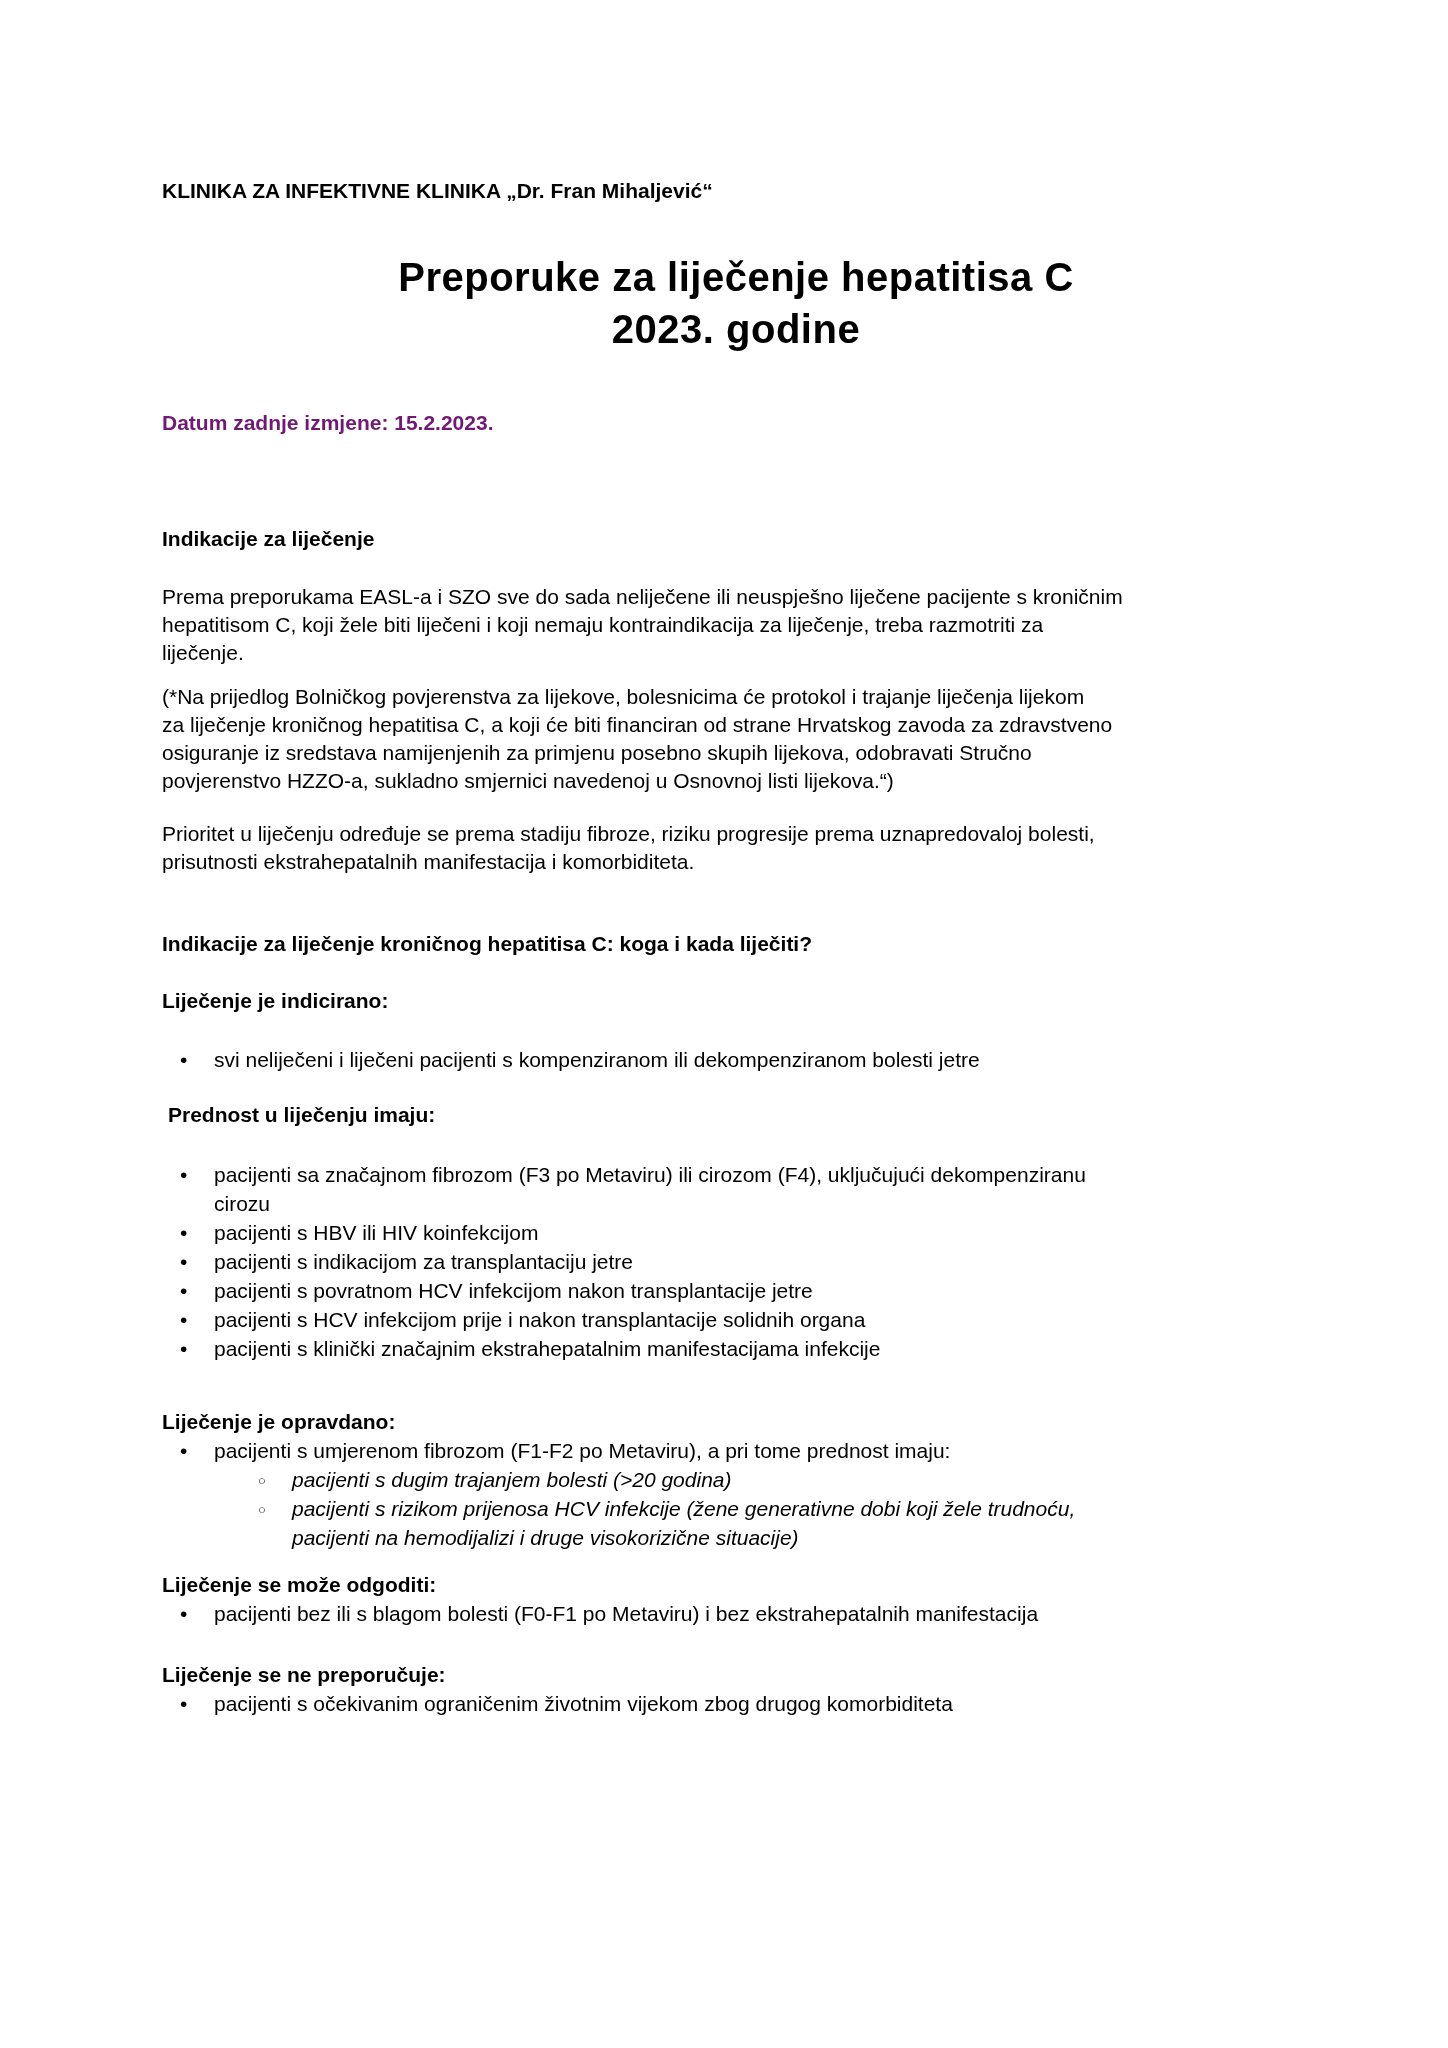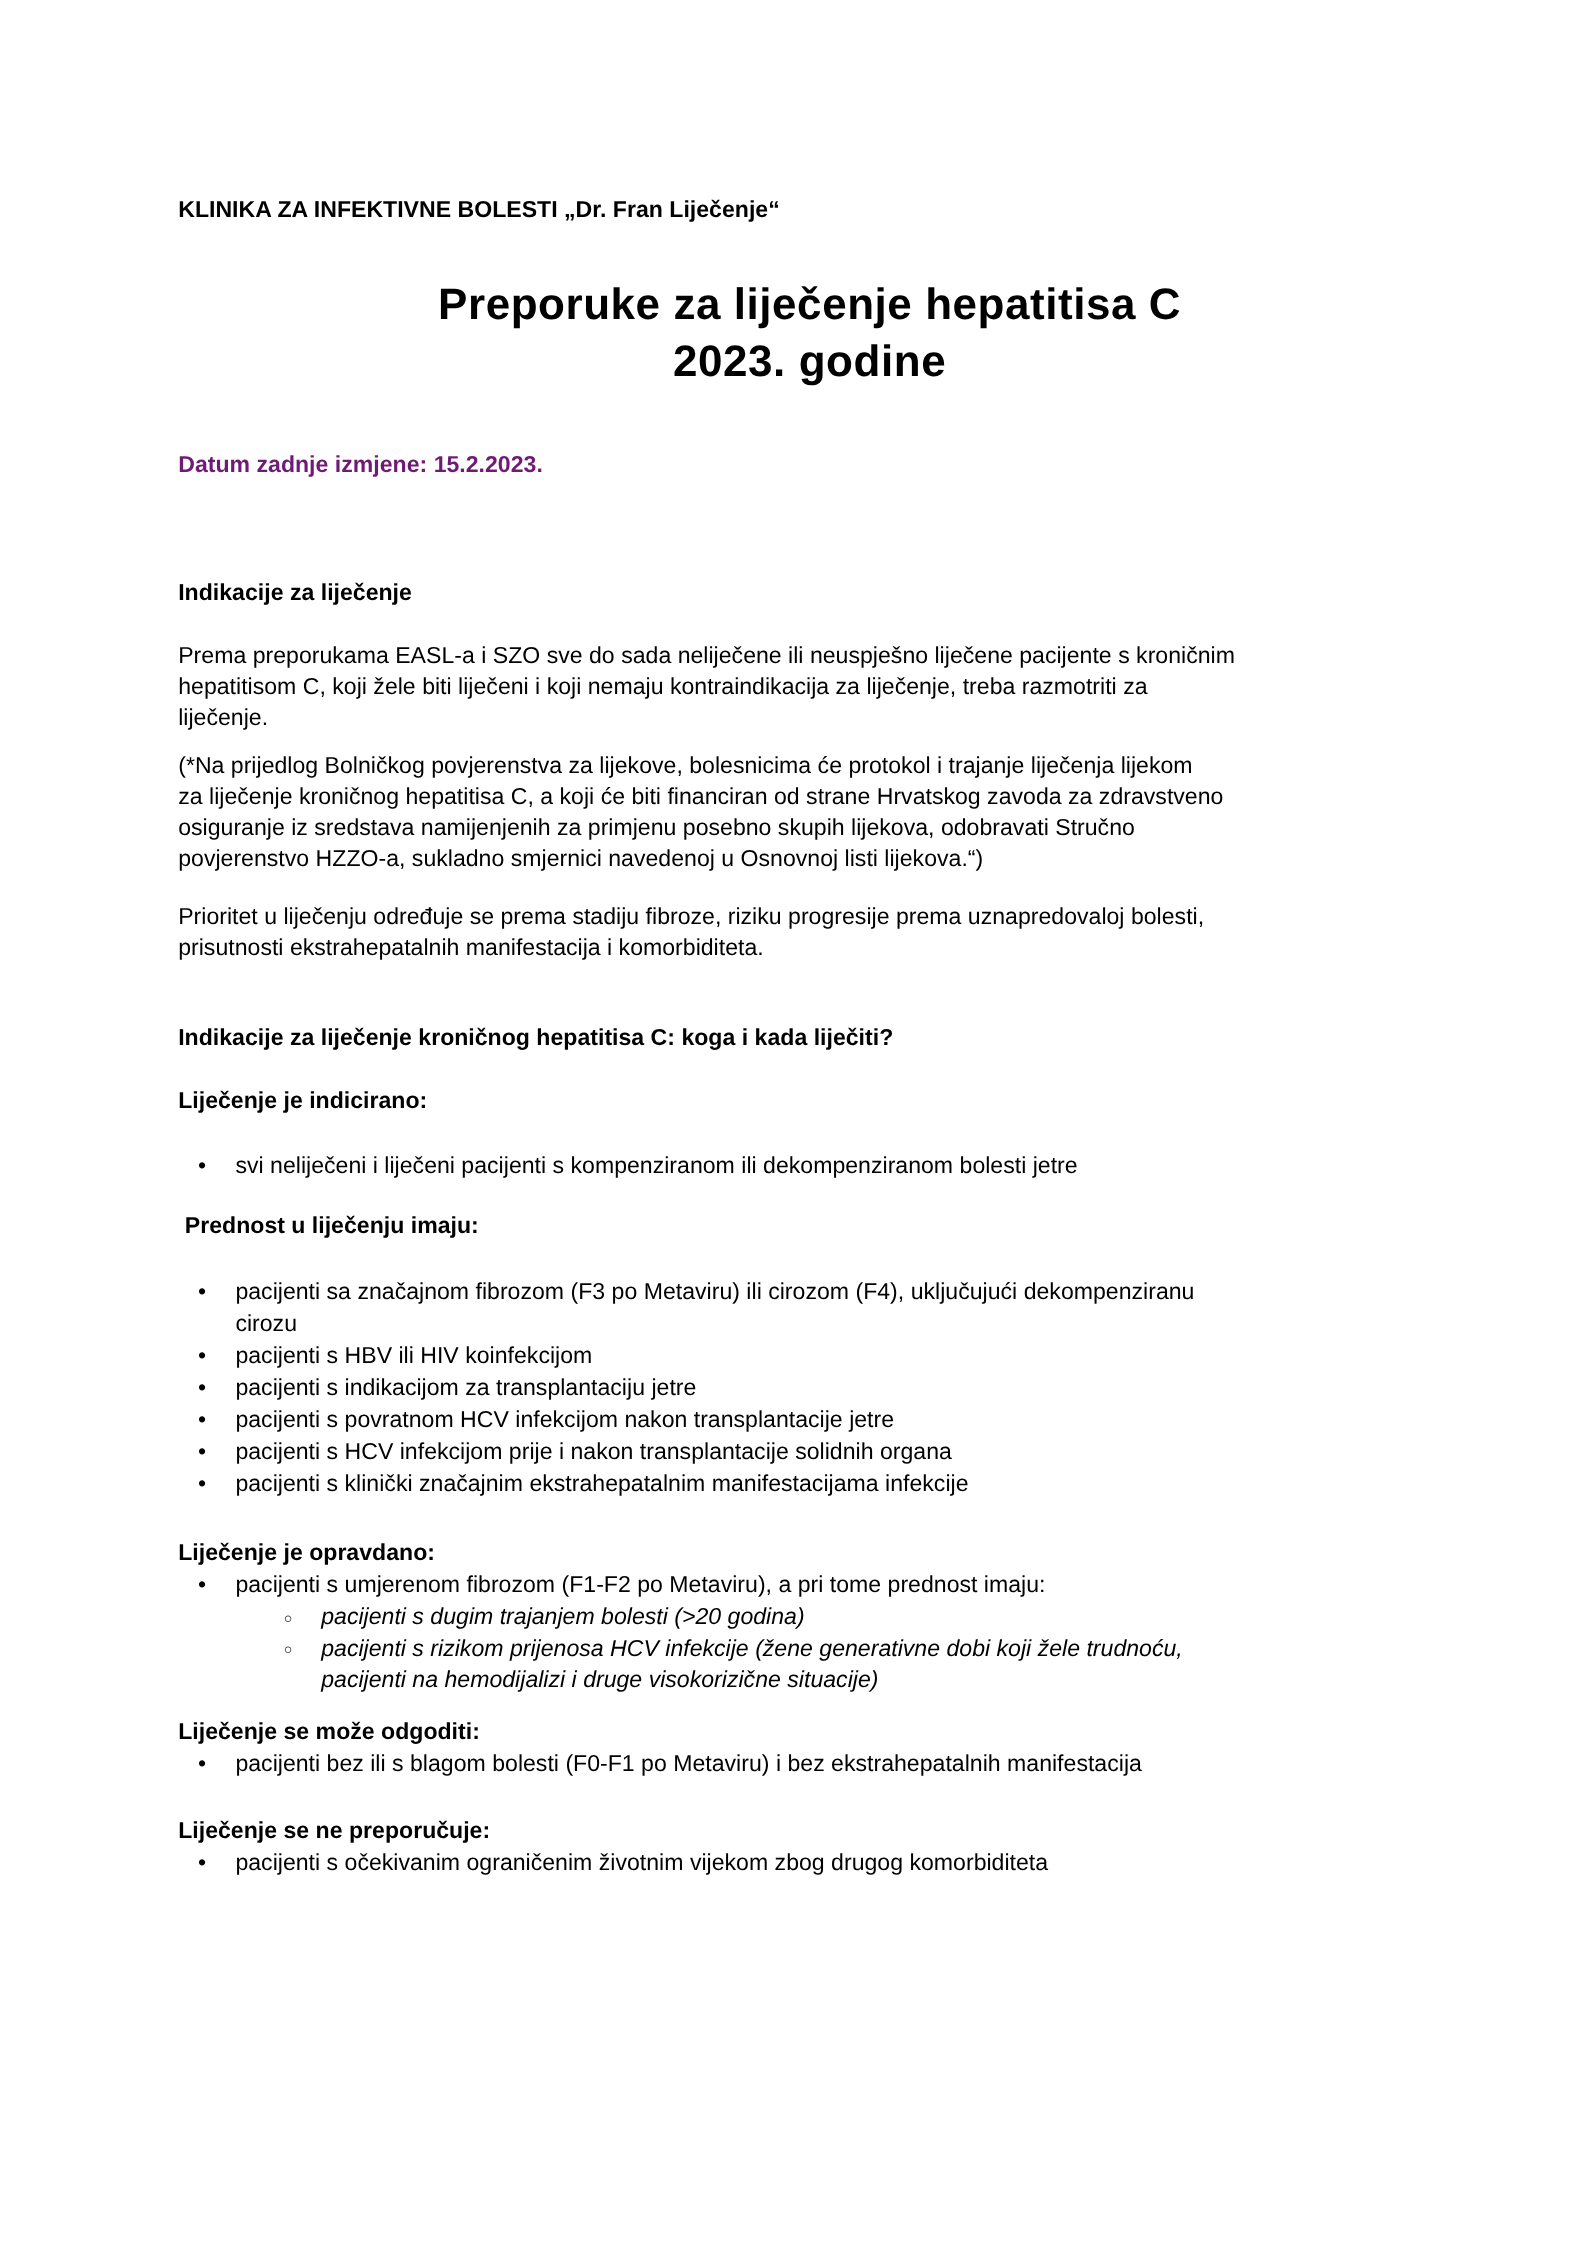--- a/index.html
+++ b/index.html
@@ -34,21 +34,21 @@
 
   
   .date-line { margin: 54px 0 0 0; font-weight: bold; color: #701a75; }
 
   
   h2, h3 { font-size: 21px; line-height: 28px; font-weight: bold; margin: 0; }
   .h-ind      { margin-top: 88px; }
   .h-whowhen  { margin-top: 54px; }
   .h-indicir  { margin-top: 29px; }
   .h-prednost { margin-top: 27px; padding-left: 6px; }
-  .h-opravd   { margin-top: 35px; }
+  .h-opravd   { margin-top: 45px; }
   .h-odgod    { margin-top: 19px; }
   .h-neprep   { margin-top: 33px; }
 
   
   p { margin: 0; }
   .p1 { margin-top: 30px; }
   .p2 { margin-top: 16px; }
   .p3 { margin-top: 25px; }
 
   
@@ -71,21 +71,21 @@
     top: 1px;
     font-size: 13px;
   }
 </style>
 </head>
 <body>
 
 <div class="page">
 
   <header class="letterhead">
-    <div>KLINIKA ZA INFEKTIVNE BOLESTI „Dr. Fran Liječenje“</div>
+    <div>KLINIKA ZA INFEKTIVNE KLINIKA „Dr. Fran Mihaljević“</div>
   </header>
 
   <h1 class="doc-title pre">Preporuke za liječenje hepatitisa C
 2023. godine</h1>
 
   <p class="date-line">Datum zadnje izmjene: 15.2.2023.</p>
 
   <section>
     <h2 class="h-ind">Indikacije za liječenje</h2>
     <p class="p1 pre">Prema preporukama EASL-a i SZO sve do sada neliječene ili neuspješno liječene pacijente s kroničnim

